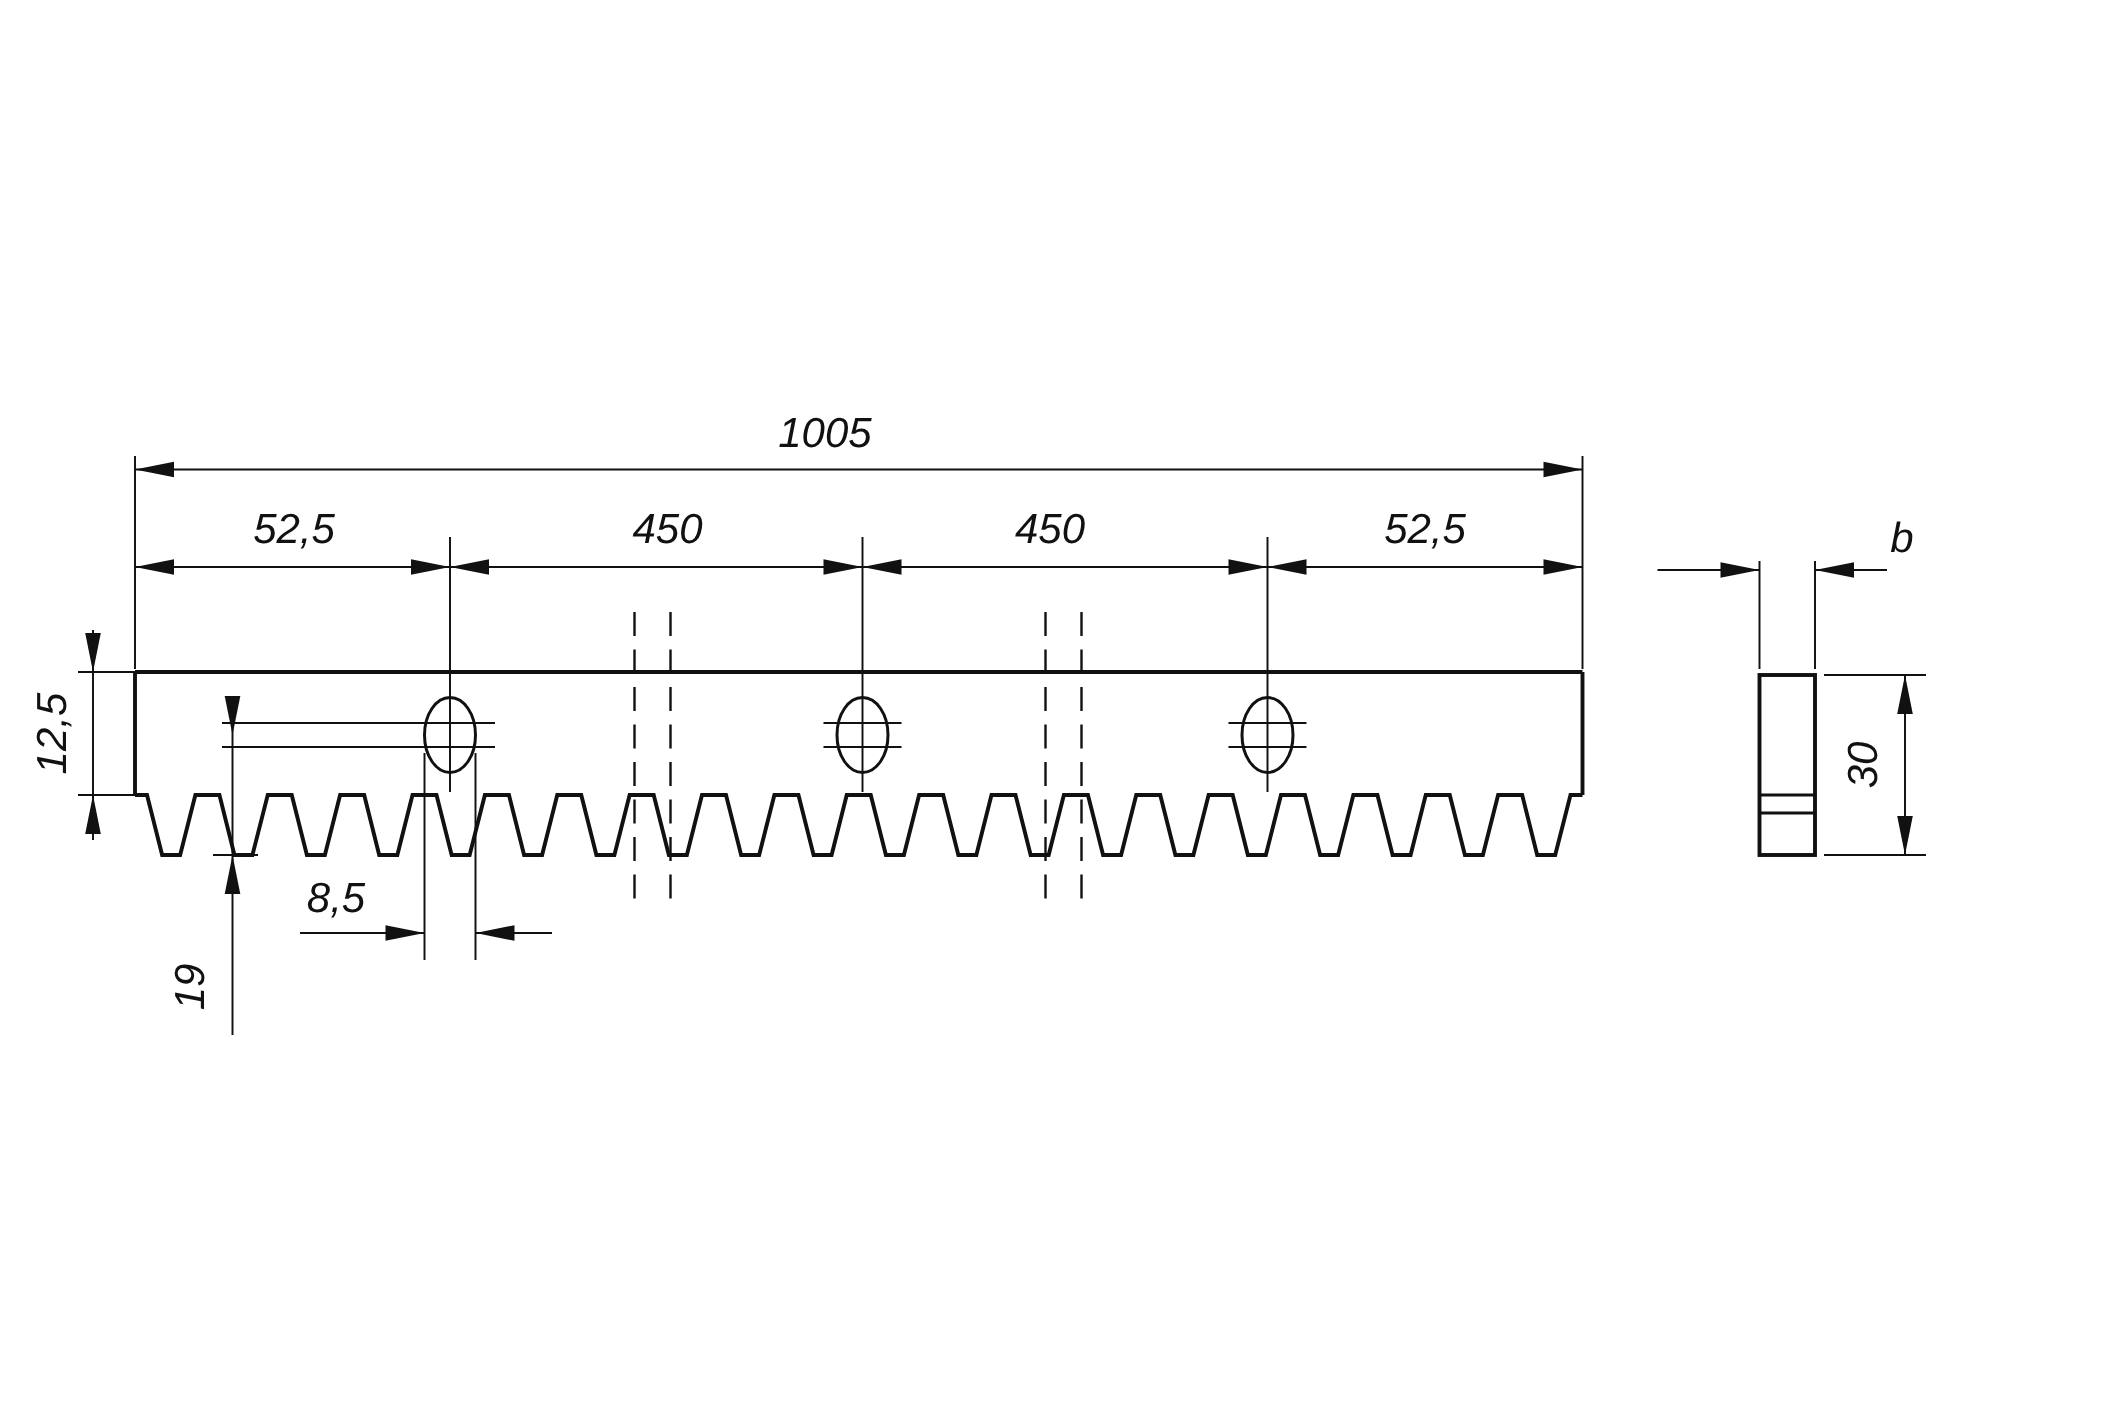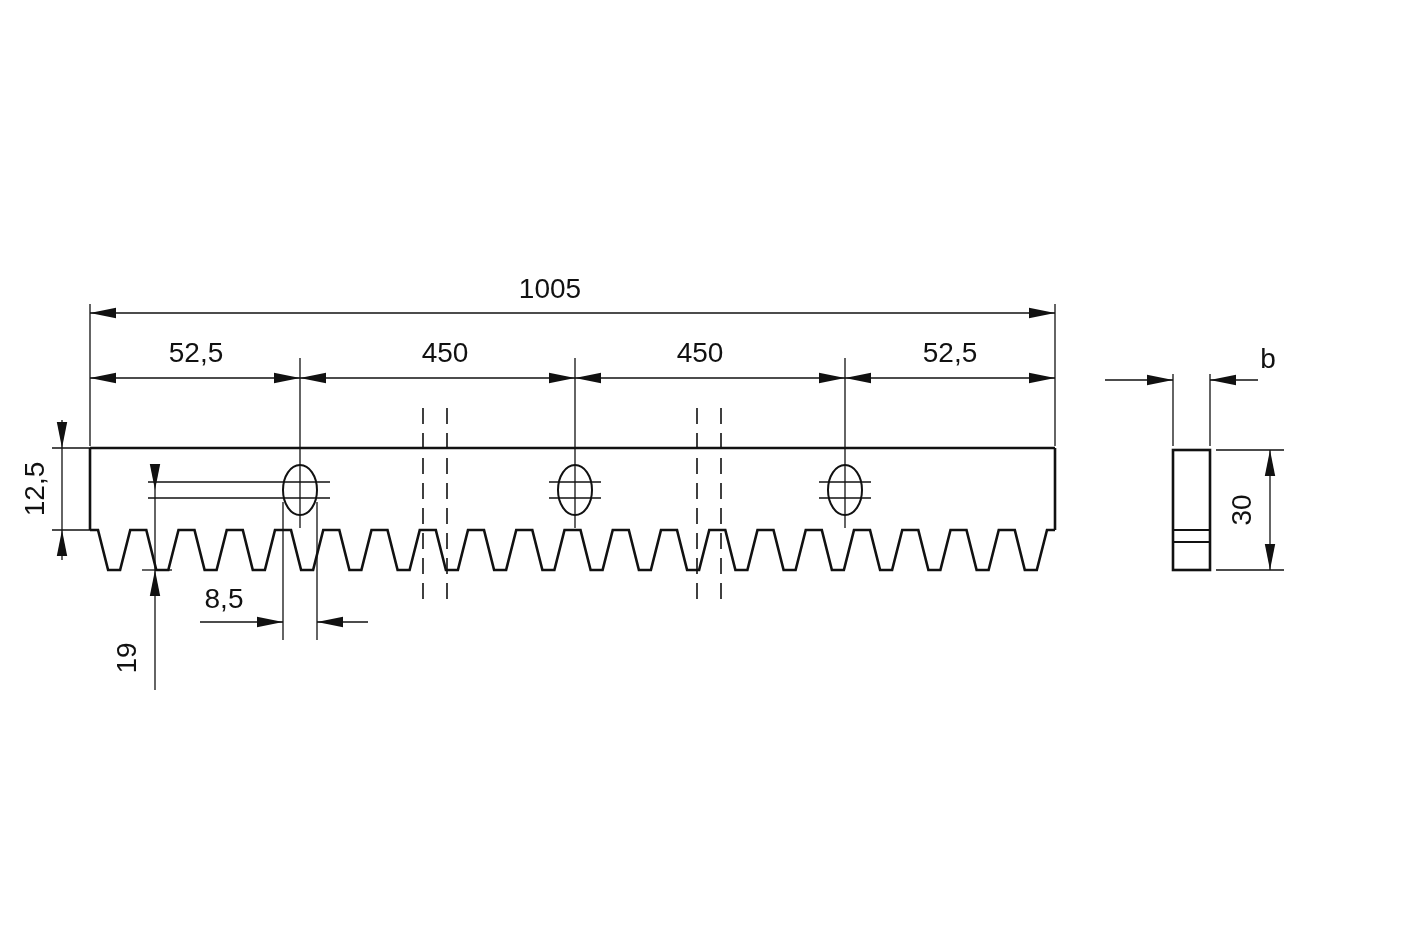--- a/index.html
+++ b/index.html
@@ -1,16 +1,16 @@
 <!DOCTYPE html>
 <html><head>
 <meta charset="utf-8">
 <style>
   html,body{margin:0;padding:0;background:#ffffff;}
-  .page{width:1417px;height:945px;background:#ffffff;position:relative;overflow:hidden;}
+  .page{width:1417px;height:945px;background:#ffffff;position:relative;overflow:hidden;font-style:italic;}
   svg{display:block;}
   line,path,rect,ellipse{stroke:#111111;fill:none;stroke-linecap:butt;}
   .thick{stroke-width:2.6px;}
   .med{stroke-width:2px;}
   .thin{stroke-width:1.3px;}
   .break{stroke-width:1.6px;stroke-dasharray:16 9;}
   .arrow{fill:#111111;stroke:none;}
   text{fill:#111111;font-family:"Liberation Sans", sans-serif;font-size:28px;stroke:none;}
   .mid{text-anchor:middle;}
 </style>

